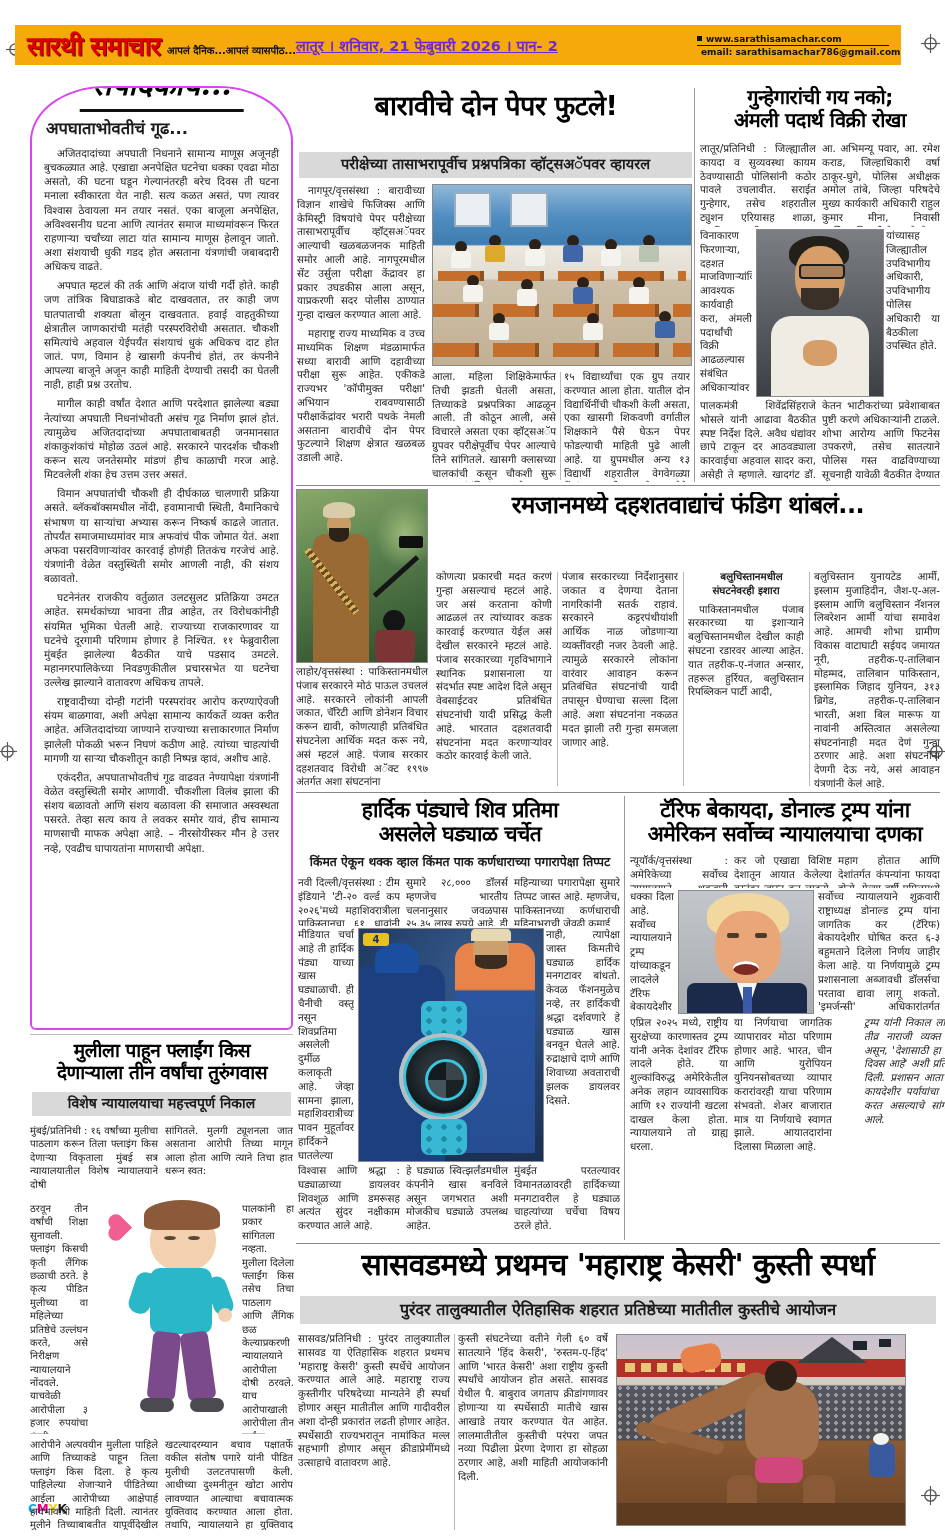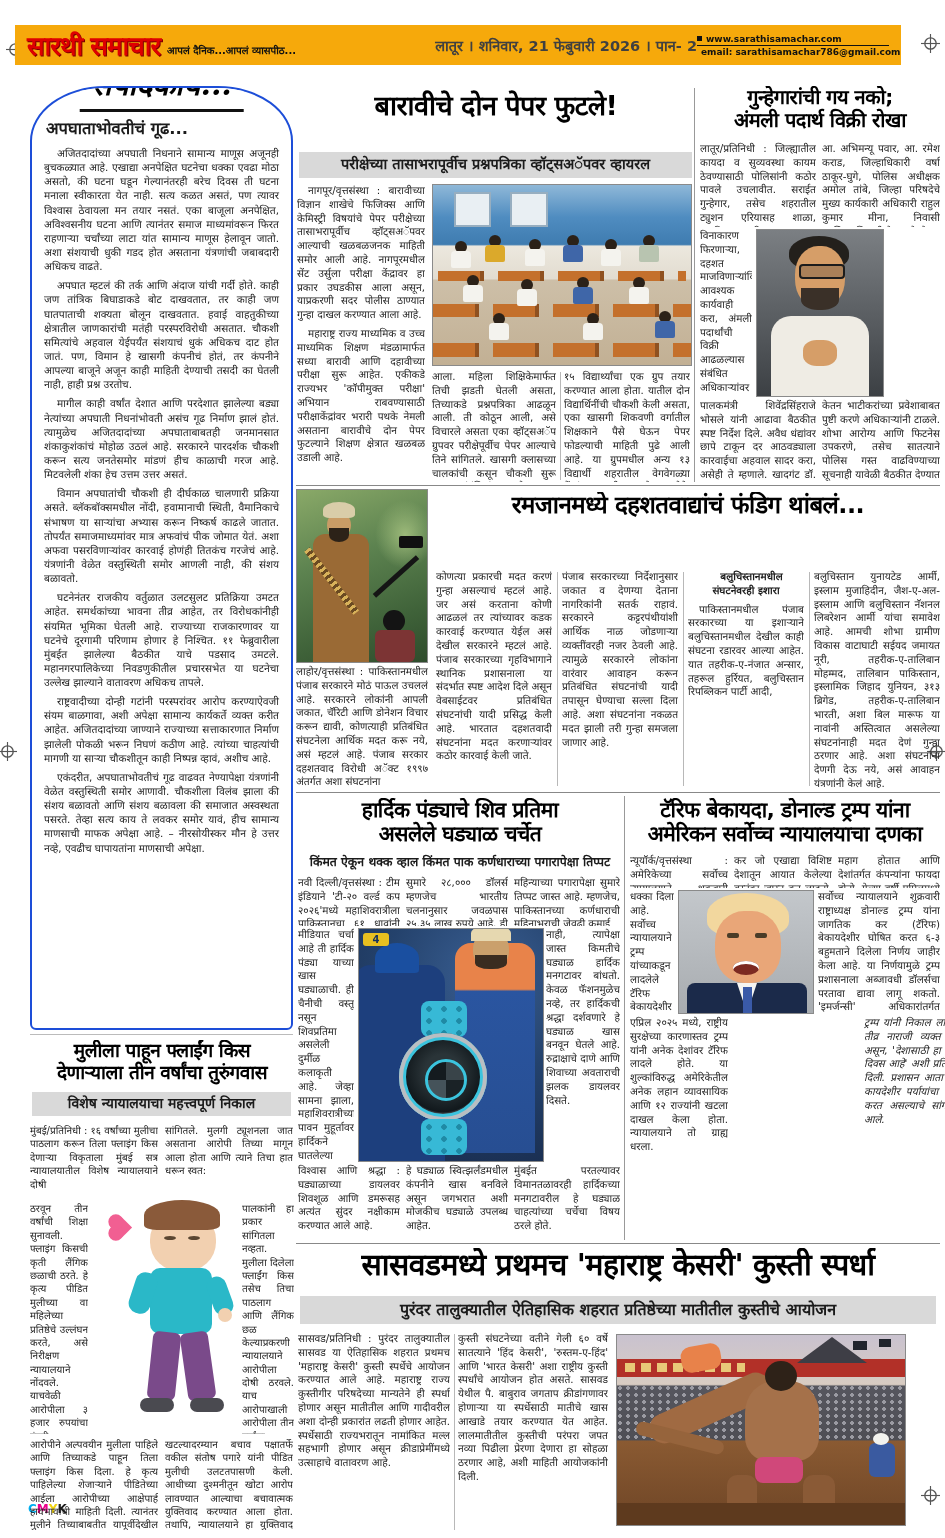--- a/index.html
+++ b/index.html
@@ -14,33 +14,33 @@
   .crosshead{font-weight:bold;text-align:center;margin:4px 0;text-indent:0;}
   .vrule{position:absolute;width:1px;background:#b8b8b8;}
   .hrule{position:absolute;height:1px;background:#9a9a9a;}
   .photo{position:absolute;border:1px solid #8a8a8a;overflow:hidden;background:#ccc;}
 
   
   #masthead{position:absolute;left:15px;top:25px;width:886px;height:40px;background:#F6A90B;
             display:flex;align-items:center;padding:0 12px;box-sizing:border-box;}
   #mast-title{font-size:26px;font-weight:bold;color:#DE0000;text-shadow:1px 1px 0 #7a0000;letter-spacing:-1px;white-space:nowrap;}
   #mast-tagline{font-size:10px;font-weight:bold;color:#111;margin-left:7px;margin-top:10px;white-space:nowrap;}
-  #mast-date{flex:1;text-align:right;font-size:14.5px;font-weight:bold;color:#404040;white-space:nowrap;}
+  #mast-date{flex:1;text-align:left;font-size:14.5px;font-weight:bold;color:#6d28d9;white-space:nowrap;text-decoration:underline;}
   #mast-contact{width:192px;font-size:9px;font-weight:bold;color:#111;}
   #mast-contact .row{display:flex;align-items:center;gap:4px;padding:1px 0;white-space:nowrap;}
   #mast-contact .row+.row{border-top:1.6px solid #111;}
   .bullet{display:inline-block;width:5px;height:5px;background:#111;}
 
   
   .regmark{position:absolute;width:19px;height:19px;}
   .cmyk{position:absolute;font-size:12px;font-weight:bold;letter-spacing:0;}
   .cmyk span{display:inline-block;}
 
   
-  #edit-box{position:absolute;left:30px;top:86px;width:263px;height:944px;border:2px solid #1d4ed8;
+  #edit-box{position:absolute;left:30px;top:86px;width:263px;height:944px;border:2px solid #d946ef;
             border-radius:75px 75px 6px 6px / 55px 55px 6px 6px;box-sizing:border-box;padding:26px 12px 8px 12px;overflow:hidden;}
   #edit-script{position:absolute;left:50%;top:-27px;transform:translateX(-50%);background:#fff;padding:0 12px;
                font-family:"DejaVu Serif",serif;font-style:italic;font-weight:bold;font-size:30px;color:#000;
                border-bottom:3px solid #111;white-space:nowrap;line-height:1.6;}
   #edit-title{font-size:16.5px;font-weight:bold;margin:2px 0 7px 2px;}
   #edit-box .ep{font-size:10.4px;line-height:1.36;text-align:justify;text-indent:13px;margin-bottom:5px;color:#1e1e1e;}
 
   
   .stud{position:absolute;width:20px;height:28px;}
   .stud::before{content:"";position:absolute;left:4px;top:0;width:12px;height:12px;border-radius:50%;background:#2b2118;}
@@ -166,20 +166,21 @@
   <div class="col" style="left:700px;top:229px;width:52px;height:166px;">विनाकारण फिरणाऱ्या, दहशत माजविणाऱ्यांविरुद्ध आवश्यक कार्यवाही करा, अंमली पदार्थांची विक्री आढळल्यास संबंधित अधिकाऱ्यांवर कठोर कारवाई केली जाईल, असे लातूर जिल्ह्याचे पालकमंत्री</div>
   <div class="photo" style="left:756px;top:229px;width:126px;height:166px;">
     <div class="abs" style="inset:0;background:linear-gradient(#7b7f83,#3c4044);"></div>
     <div class="abs" style="left:32px;top:6px;width:60px;height:34px;border-radius:50% 50% 40% 40%;background:#23201c;"></div>
     <div class="abs" style="left:38px;top:16px;width:50px;height:62px;border-radius:46%;background:#d69e68;"></div>
     <div class="abs" style="left:42px;top:34px;width:42px;height:11px;border:2px solid #1c1c1c;border-radius:4px;background:rgba(40,40,40,.25);"></div>
     <div class="abs" style="left:44px;top:58px;width:38px;height:22px;border-radius:0 0 45% 45%;background:#3a3028;"></div>
     <div class="abs" style="left:14px;top:86px;width:98px;height:80px;border-radius:20px 20px 0 0;background:#efece4;"></div>
     <div class="abs" style="left:46px;top:110px;width:34px;height:26px;border-radius:40%;background:#d69e68;"></div>
   </div>
+  <div class="col" style="left:886px;top:229px;width:54px;height:166px;">यांच्यासह जिल्ह्यातील उपविभागीय अधिकारी, उपविभागीय पोलिस अधिकारी या बैठकीला उपस्थित होते.</div>
   <div class="col" style="left:700px;top:399px;width:116px;height:83px;">पालकमंत्री शिवेंद्रसिंहराजे भोसले यांनी आढावा बैठकीत स्पष्ट निर्देश दिले. अवैध धंद्यांवर छापे टाकून दर आठवड्याला कारवाईचा अहवाल सादर करा, असेही ते म्हणाले. खादगंट डॉ. शिवाजी काळगे, आनंद पाटील यांनीही सूचना मांडल्या.</div>
   <div class="col" style="left:822px;top:399px;width:118px;height:83px;">केतन भाटीकरांच्या प्रवेशाबाबत पुष्टी करणे अधिकाऱ्यांनी टाळले. शोभा आरोग्य आणि फिटनेस उपकरणे, तसेच सातत्याने पोलिस गस्त वाढविण्याच्या सूचनाही यावेळी बैठकीत देण्यात आल्या.</div>
   <div class="hrule" style="left:296px;top:485px;width:644px;background:#888;"></div>
 
   <div class="photo" style="left:296px;top:489px;width:130px;height:172px;">
     <div class="abs" style="inset:0;background:linear-gradient(160deg,#8aa968 0%,#5d8350 38%,#3f6239 75%,#2f4c2c 100%);"></div>
     <div class="abs" style="left:60%;top:6%;width:46%;height:40%;background:radial-gradient(ellipse,#9dba7a 0%,rgba(0,0,0,0) 70%);"></div>
     <div class="abs" style="left:16px;top:44px;width:56px;height:128px;border-radius:12px 12px 0 0;background:#9a6a35;"></div>
     <div class="abs" style="left:30px;top:22px;width:24px;height:26px;border-radius:50%;background:#c99c66;"></div>
     <div class="abs" style="left:26px;top:12px;width:32px;height:16px;border-radius:50% 50% 20% 20%;background:#d9cda9;"></div>
@@ -244,20 +245,21 @@
     <div class="abs" style="left:36px;top:20px;width:66px;height:72px;border-radius:44%;background:#e9a678;"></div>
     <div class="abs" style="left:48px;top:42px;width:12px;height:5px;background:#4a3c28;border-radius:2px;"></div>
     <div class="abs" style="left:76px;top:42px;width:12px;height:5px;background:#4a3c28;border-radius:2px;"></div>
     <div class="abs" style="left:54px;top:70px;width:26px;height:14px;border-radius:50%;background:#7c2a22;box-shadow:inset 0 3px 0 #fff;"></div>
     <div class="abs" style="left:8px;top:92px;width:120px;height:30px;background:#1b2a4a;border-radius:8px 8px 0 0;"></div>
     <div class="abs" style="left:58px;top:92px;width:20px;height:30px;background:#f4f4f2;clip-path:polygon(0 0,100% 0,50% 100%);"></div>
     <div class="abs" style="left:64px;top:96px;width:9px;height:26px;background:#3a5aa8;"></div>
   </div>
   <div class="col" style="left:818px;top:890px;width:122px;height:122px;">सर्वोच्च न्यायालयाने शुक्रवारी राष्ट्राध्यक्ष डोनाल्ड ट्रम्प यांना जागतिक कर (टॅरिफ) बेकायदेशीर घोषित करत ६-३ बहुमताने दिलेला निर्णय जाहीर केला आहे. या निर्णयामुळे ट्रम्प प्रशासनाला अब्जावधी डॉलर्सचा परतावा द्यावा लागू शकतो. 'इमर्जन्सी' अधिकारांतर्गत लावलेल्या शुल्काला आव्हान देणाऱ्या याचिकांवर ही सुनावणी झाली.</div>
   <div class="col" style="left:630px;top:1016px;width:98px;height:224px;">एप्रिल २०२५ मध्ये, राष्ट्रीय सुरक्षेच्या कारणास्तव ट्रम्प यांनी अनेक देशांवर टॅरिफ लादले होते. या शुल्कांविरुद्ध अमेरिकेतील अनेक लहान व्यावसायिक आणि १२ राज्यांनी खटला दाखल केला होता. न्यायालयाने तो ग्राह्य धरला.</div>
+  <div class="col" style="left:734px;top:1016px;width:98px;height:224px;">या निर्णयाचा जागतिक व्यापारावर मोठा परिणाम होणार आहे. भारत, चीन आणि युरोपियन युनियनसोबतच्या व्यापार करारांवरही याचा परिणाम संभवतो. शेअर बाजारात मात्र या निर्णयाचे स्वागत झाले. आयातदारांना दिलासा मिळाला आहे.</div>
   <div class="col" style="left:864px;top:1016px;width:102px;height:224px;font-style:italic;">ट्रम्प यांनी निकाल लागताच तीव्र नाराजी व्यक्त केली असून, 'देशासाठी हा काळा दिवस आहे' अशी प्रतिक्रिया दिली. प्रशासन आता नव्या कायदेशीर पर्यायांचा विचार करत असल्याचे सांगण्यात आले.</div>
   <div class="hrule" style="left:296px;top:1243px;width:644px;background:#888;"></div>
 
   <div class="hrule" style="left:30px;top:1034px;width:263px;background:#bbb;"></div>
   <div class="headline" style="left:30px;top:1040px;width:264px;height:48px;font-size:19px;">मुलीला पाहून फ्लाईंग किस
 देणाऱ्याला तीन वर्षांचा तुरुंगवास</div>
   <div class="subhead" style="left:32px;top:1092px;width:259px;height:24px;font-size:14px;">विशेष न्यायालयाचा महत्त्वपूर्ण निकाल</div>
   <div class="col" style="left:30px;top:1124px;width:128px;height:76px;font-size:10px;">मुंबई/प्रतिनिधी : १६ वर्षांच्या मुलीचा पाठलाग करून तिला फ्लाइंग किस देणाऱ्या विकृताला मुंबई सत्र न्यायालयातील विशेष न्यायालयाने दोषी</div>
   <div class="col" style="left:165px;top:1124px;width:128px;height:76px;font-size:10px;">सांगितले. मुलगी ट्यूशनला जात असताना आरोपी तिच्या मागून आला होता आणि त्याने तिचा हात धरून स्वत:</div>
   <div class="col" style="left:30px;top:1202px;width:58px;height:232px;font-size:10px;">ठरवून तीन वर्षांची शिक्षा सुनावली. फ्लाइंग किसची कृती लैंगिक छळाची ठरते. हे कृत्य पीडित मुलीच्या वा महिलेच्या प्रतिष्ठेचे उल्लंघन करते, असे निरीक्षण न्यायालयाने नोंदवले. याचवेळी आरोपीला ३ हजार रुपयांचा दंडही ठोठावण्यात आला. नऊ वर्षांपूर्वी ही घटना घडली होती.</div>

